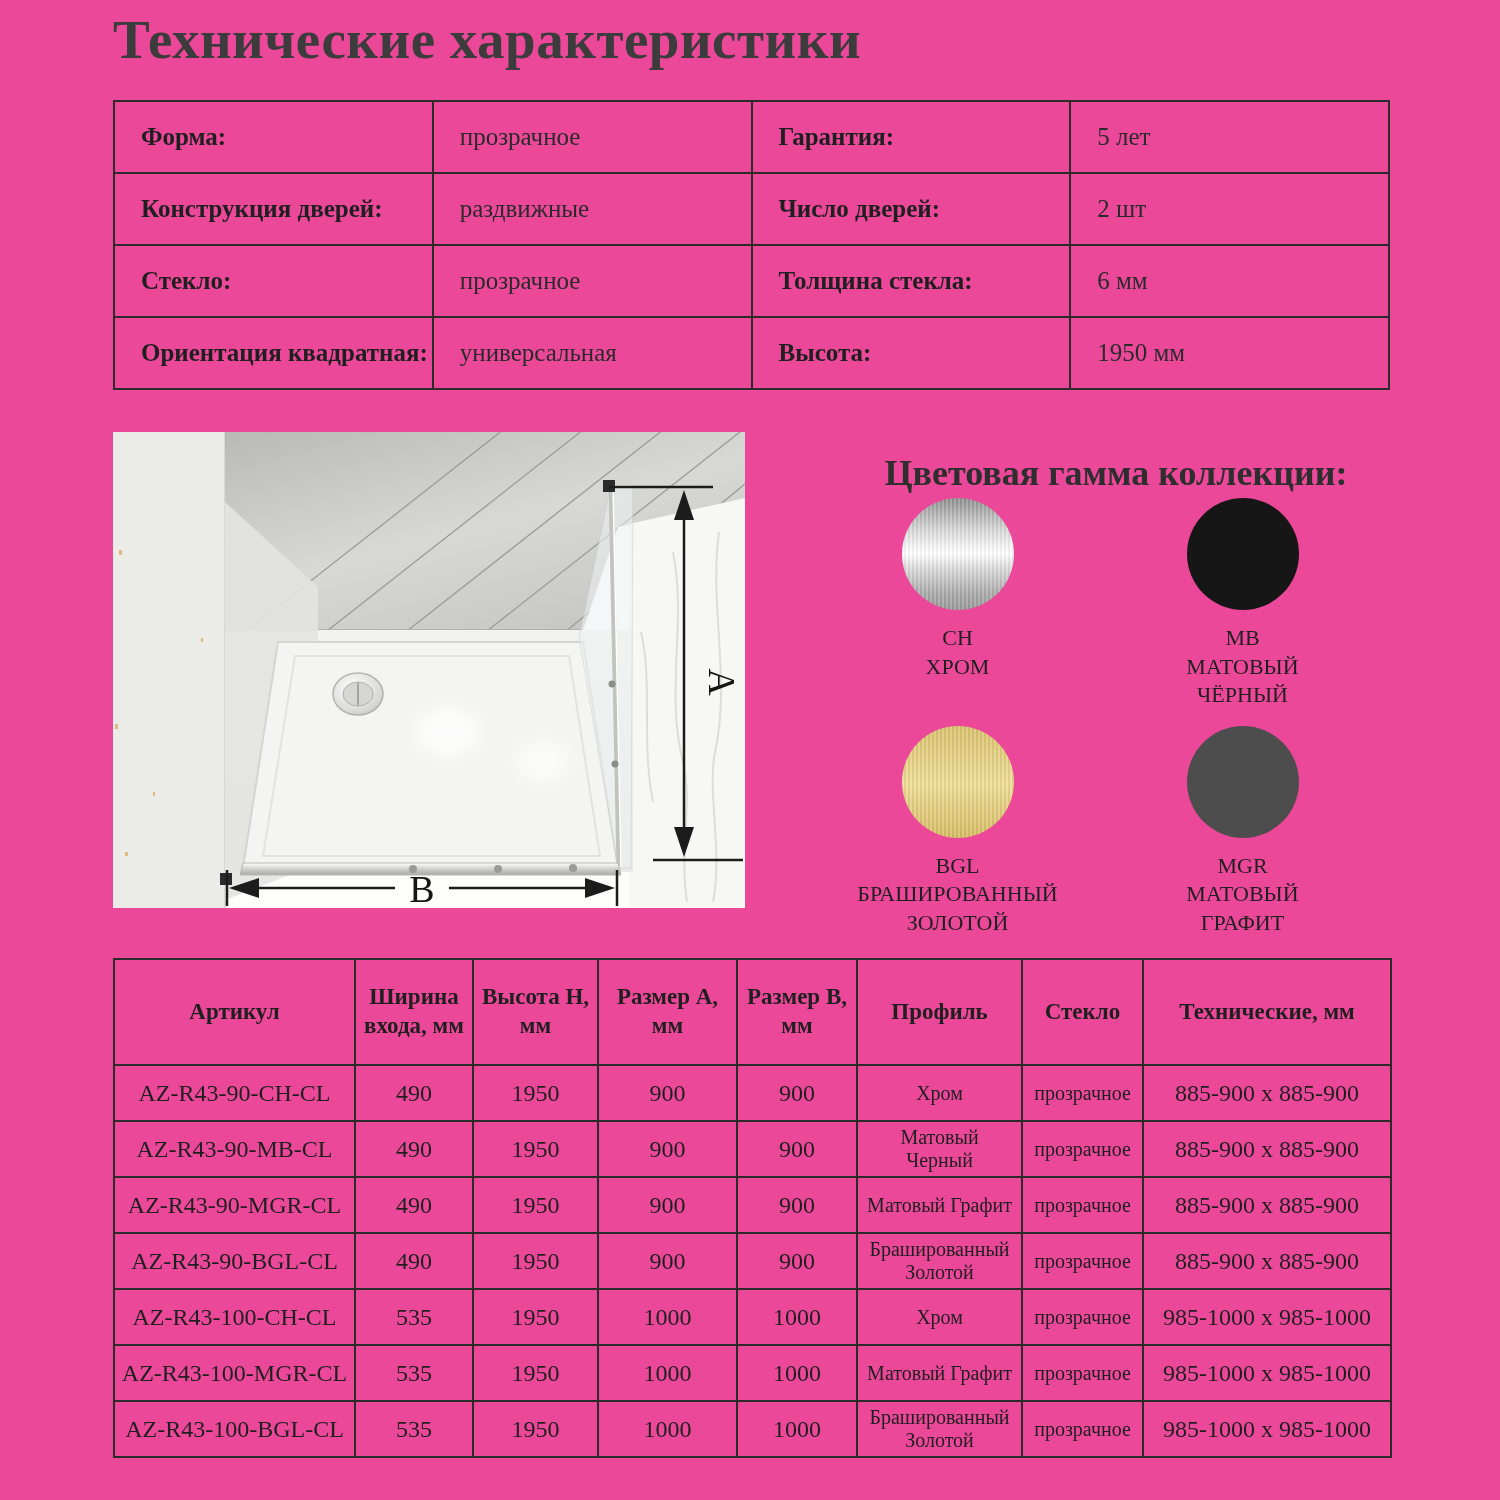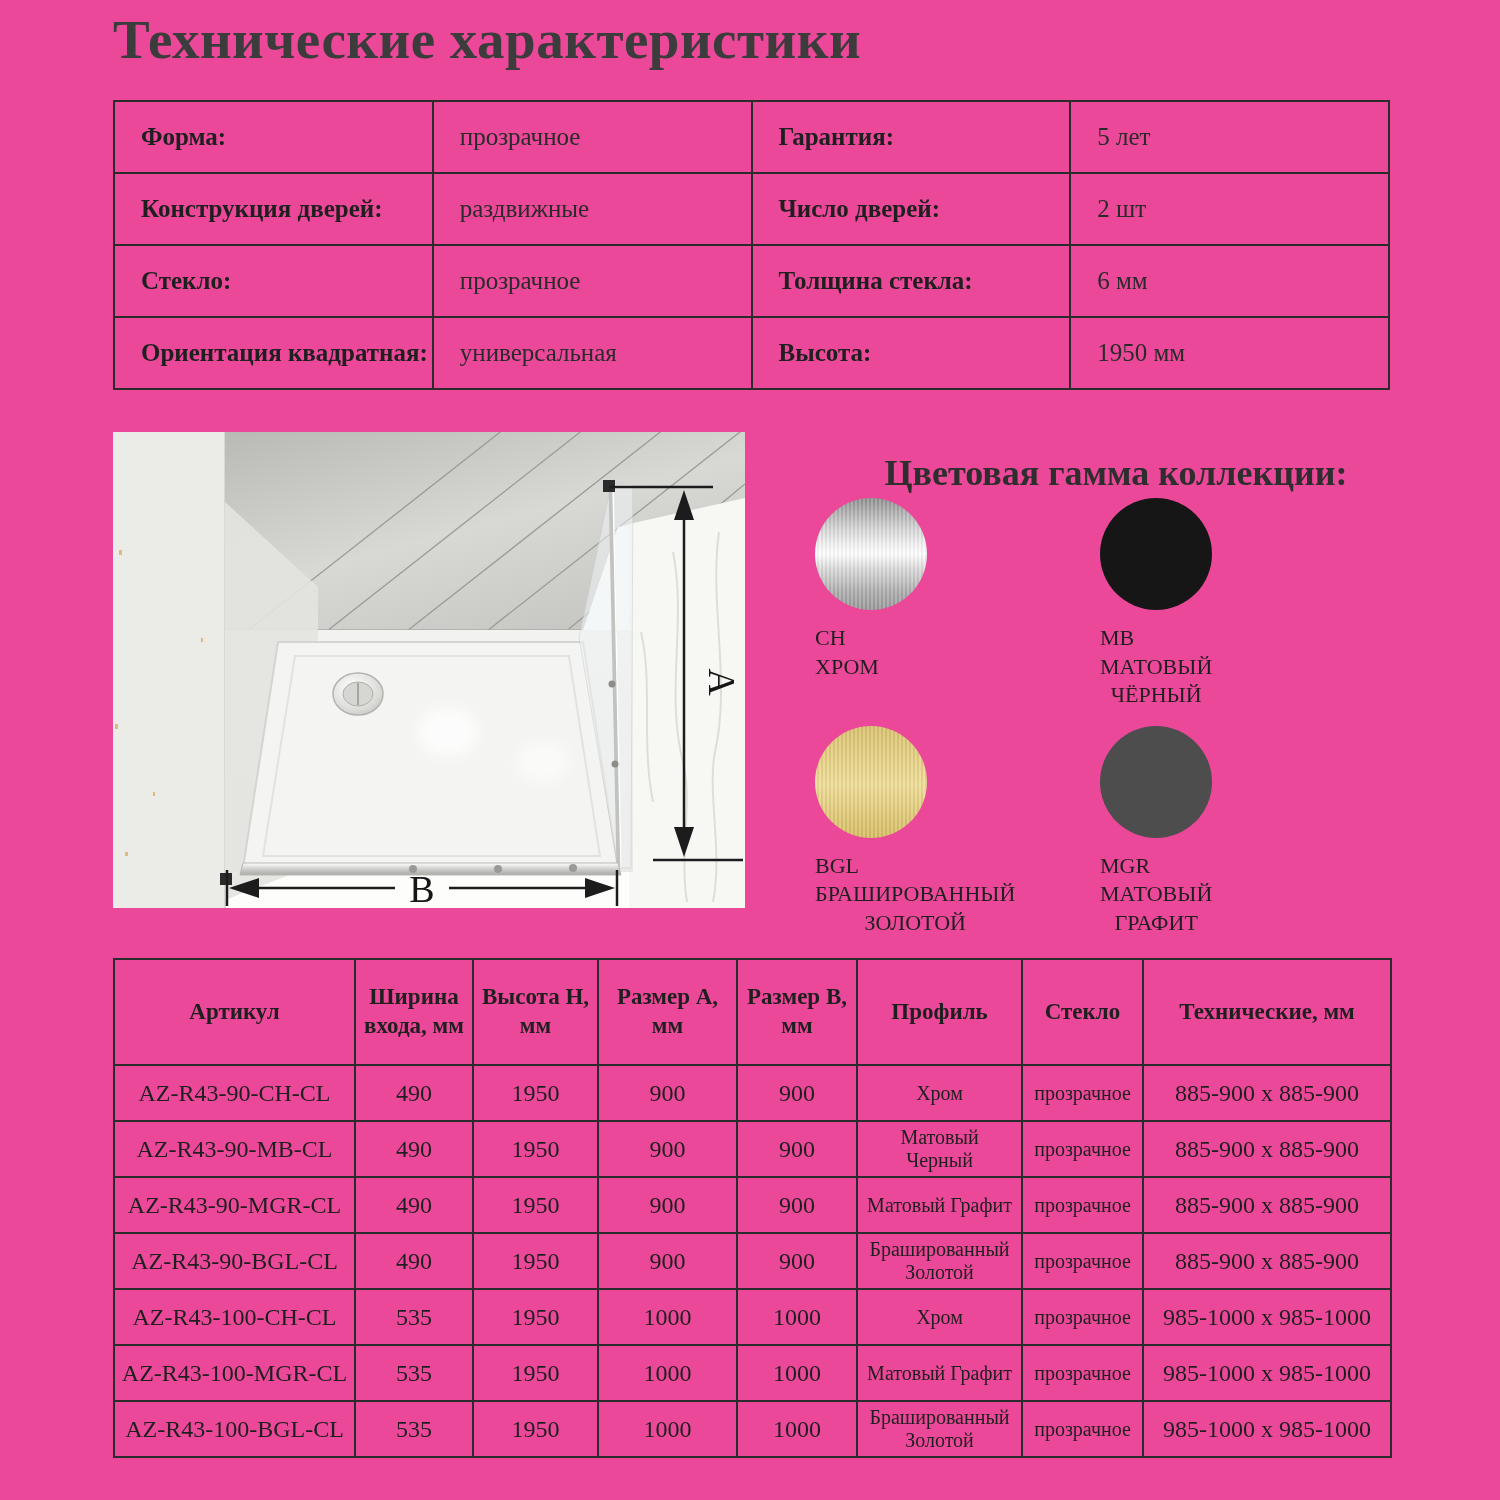--- a/index.html
+++ b/index.html
@@ -17,21 +17,21 @@
   table.specs td.c-label { font-weight:bold; }
   table.specs td.c-value { font-weight:normal; color:#2a2a2a; }
 
   
   .photo { position:absolute; left:113px; top:432px; width:632px; height:476px; }
 
   .colors-heading { position:absolute; left:805px; top:436px; width:590px; text-align:center;
                     font-size:36px; font-weight:bold; color:#2e2e2e; margin:16px; }
   .swatch-grid { position:absolute; left:815px; top:498px; width:570px;
                  display:grid; grid-template-columns:1fr 1fr; row-gap:16px; }
-  .swatch { display:flex; flex-direction:column; align-items:flex-start; }
+  .swatch { display:flex; flex-direction:column; align-items:center; }
   .sw-circle { width:112px; height:112px; border-radius:50%; }
   .sw-chrome { background:
       repeating-linear-gradient(90deg, rgba(255,255,255,0.16) 0 2px, rgba(0,0,0,0.05) 2px 4px),
       linear-gradient(180deg,#8f8f8f 0%,#d7d7d7 28%,#f3f3f3 42%,#ffffff 50%,#dddddd 62%,#ababab 85%,#999999 100%); }
   .sw-gold { background:
       repeating-linear-gradient(90deg, rgba(255,255,255,0.14) 0 2px, rgba(0,0,0,0.05) 2px 4px),
       linear-gradient(180deg,#d9c26e 0%,#e6d184 30%,#eedd96 52%,#e1ca79 78%,#d6bd63 100%); }
   .sw-code { margin-top:14px; font-size:22px; line-height:1.3; color:#1f1f1f; text-align:center; }
   .sw-name { font-size:22px; line-height:1.3; color:#1f1f1f; text-align:center; white-space:pre-line; }
 

